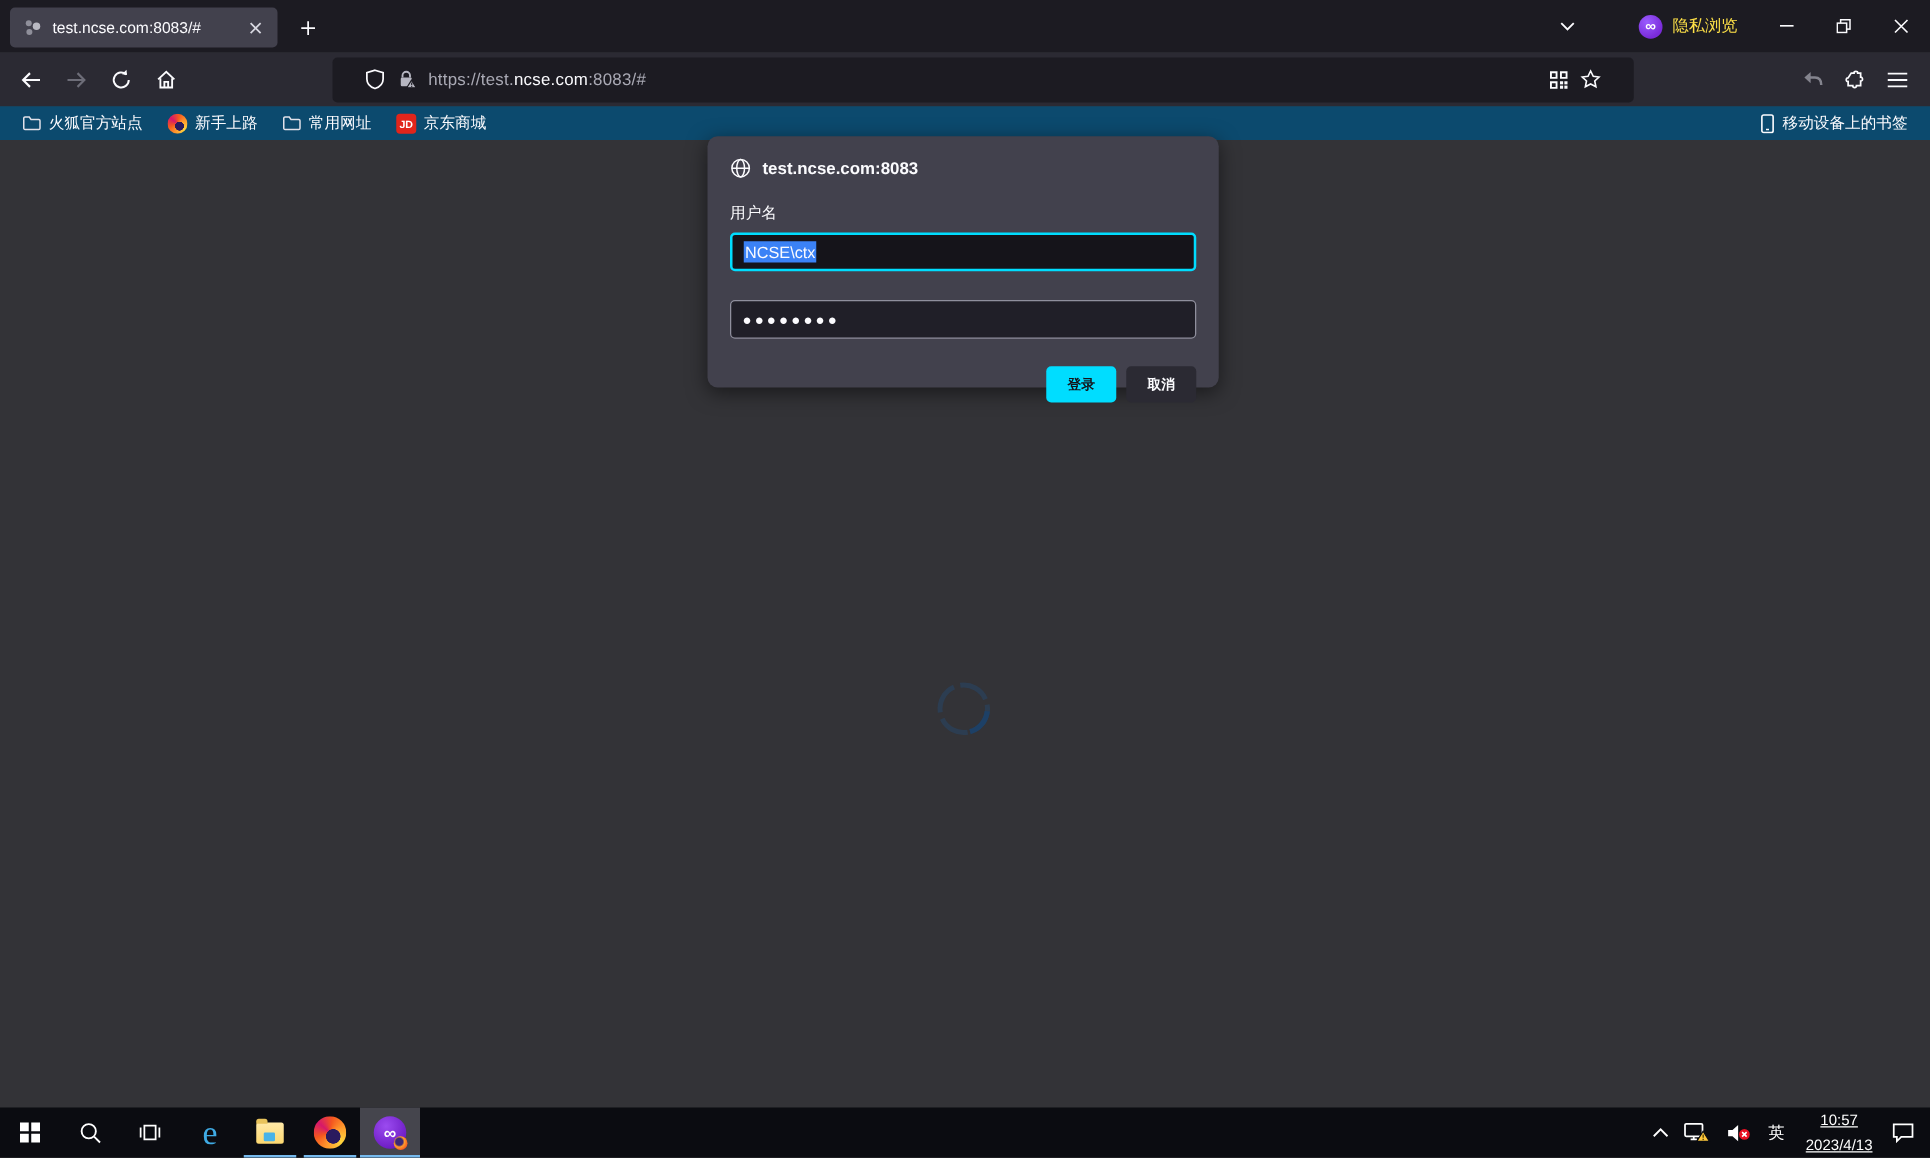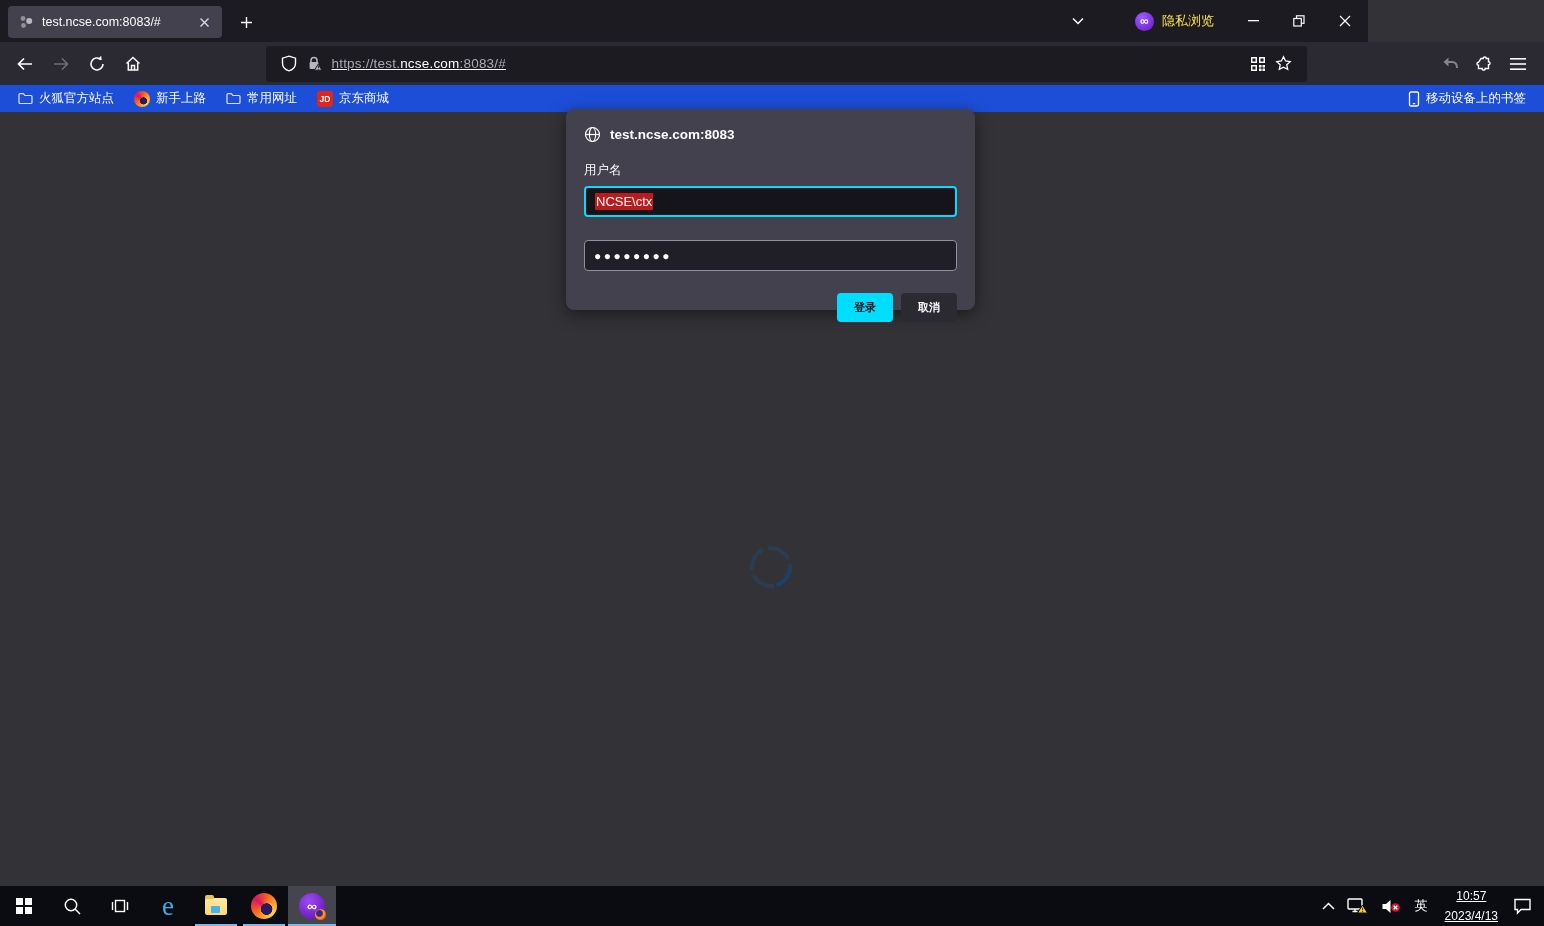--- a/index.html
+++ b/index.html
@@ -6,21 +6,21 @@
   html,body { width:1544px; height:926px; }
   body {
     position:relative; overflow:hidden;
     font-family:"Liberation Sans", sans-serif;
     background:#333337; color:#fbfbfe;
     -webkit-font-smoothing:antialiased;
   }
   svg { display:block; }
 
   
-  .titlebar { position:absolute; top:0; left:0; width:1368px; height:42px; background:#1c1b22; }
+  .titlebar { position:absolute; top:0; left:0; width:1544px; height:42px; background:#1c1b22; }
   .tab {
     position:absolute; left:8px; top:6px; width:214px; height:32px;
     background:#42414d; border-radius:4px; display:flex; align-items:center;
     padding:0 8px 0 10px; gap:8px;
   }
   .tab-title { flex:1; font-size:12.5px; color:#fbfbfe; white-space:nowrap; overflow:hidden; }
   .icon-btn { display:grid; place-items:center; border-radius:4px; cursor:default; }
   .tab-close { width:20px; height:20px; }
   .newtab { position:absolute; left:232px; top:9px; width:28px; height:26px; }
   .tabstrip-right { position:absolute; right:0; top:0; height:42px; display:flex; align-items:center; }
@@ -36,33 +36,33 @@
   .win-btn { width:46px; height:42px; display:grid; place-items:center; }
 
   
   .navbar {
     position:absolute; top:42px; left:0; width:1544px; height:43px;
     background:#2b2a33; display:flex; align-items:center; padding:0 8px;
   }
   .nav-btn { width:34px; height:34px; margin-right:2px; }
   .urlbar {
     margin-left:114px; width:1045px; height:36px; background:#1c1b22;
-    border-radius:4px; display:flex; align-items:center; padding:0 15px; gap:9px;text-decoration:underline;
+    border-radius:4px; display:flex; align-items:center; padding:0 26px; gap:9px;
   }
   .url-text { font-size:13.5px; white-space:nowrap; letter-spacing:.2px; }
   .url-dim { color:#a9a9b4; }
   .url-hl  { color:#fbfbfe; }
   .url-spacer { flex:1; }
   .nav-right { display:flex; align-items:center; margin-left:127px; }
   .nav-right .nav-btn { width:32px; }
 
   
   .bookmarks {
     position:absolute; top:85px; left:0; width:1544px; height:27px;
-    background:#1d4ed8; display:flex; align-items:center; padding:0 12px; gap:8px;
+    background:#0c4a6e; display:flex; align-items:center; padding:0 12px; gap:8px;
   }
   .bm-item { display:flex; align-items:center; gap:6px; padding:2px 6px; border-radius:3px; }
   .bm-label { font-size:12.5px; color:#fbfbfe; white-space:nowrap; }
   .bm-right { margin-left:auto; }
   .ff-orb {
     width:16px; height:16px; border-radius:50%;
     background:
       radial-gradient(circle at 60% 62%, #2a1a5e 0 25%, rgba(0,0,0,0) 27%),
       conic-gradient(from 130deg, #ffd53d, #ff9b2d, #f4571f, #d6176b, #f4571f, #ff9b2d, #ffd53d);
   }
@@ -85,21 +85,21 @@
   }
   .dlg-head { display:flex; align-items:center; gap:9px; margin-bottom:19px; }
   .dlg-host { font-size:13.5px; font-weight:bold; color:#fbfbfe; }
   .dlg-msg { font-size:13px; color:#fbfbfe; margin-bottom:21px; }
   .dlg-label { font-size:12.5px; color:#fbfbfe; margin-bottom:7px; }
   .dlg-input {
     width:100%; height:31px; border-radius:4px; display:flex; align-items:center;
     padding:0 9px; font-size:13px;
   }
   .user-input { background:#15141a; border:2px solid #00ddff; margin-bottom:23px; }
-  .sel-text { background:#b91c1c; color:#fbfbfe; padding:1px 1px;text-align:right; }
+  .sel-text { background:#3b82f6; color:#fbfbfe; padding:1px 1px;text-align:right; }
   .pass-input {
     background:#201f28; border:1px solid #8f8f9d;
     color:#fbfbfe; font-size:12px; font-weight:bold; letter-spacing:2.5px;
   }
   .pw-wrap { margin-bottom:22px; }
   .dlg-actions { display:flex; justify-content:flex-end; gap:8px; margin-top:22px; }
   .btn {
     min-width:56px; height:29px; border:none; border-radius:4px;
     font-family:inherit; font-size:11px; font-weight:600; padding:0 14px;
   }

